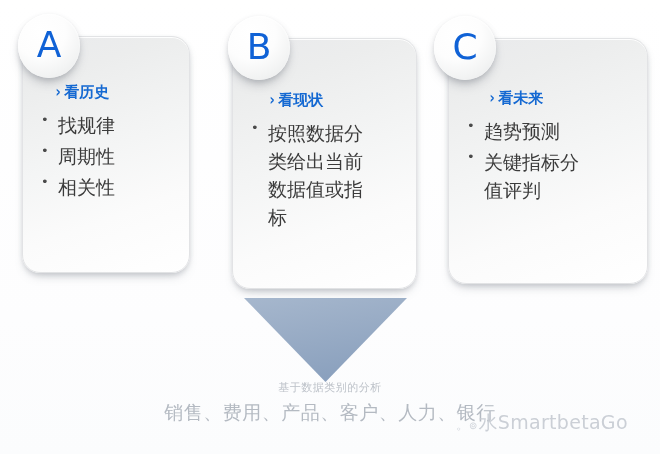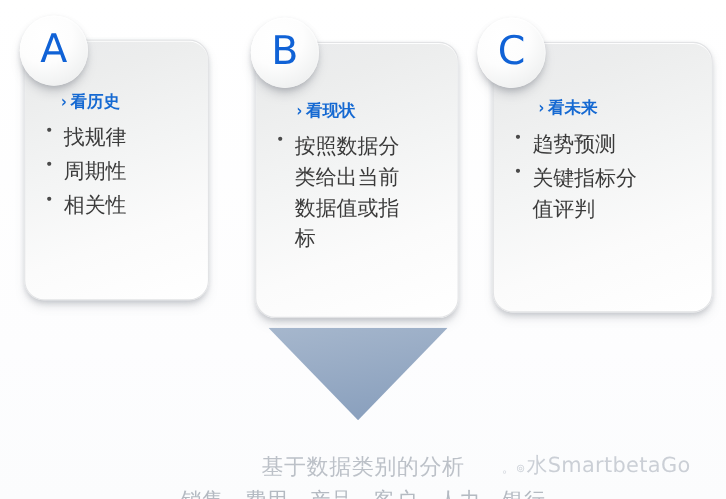--- a/index.html
+++ b/index.html
@@ -142,25 +142,24 @@
   .caption {
     position: absolute;
     left: 0;
     top: 380px;
     width: 660px;
     text-align: center;
     color: #b9bec6;
     font-family: "DejaVu Sans", "Liberation Sans", sans-serif;
   }
   .caption-line1 {
-    font-size: 20px;
+    font-size: 11px;
     line-height: 1.45;
     color: #bcc1c8;
     letter-spacing: 0.5px;
-    margin-top: 30px;
   }
   .caption-line2 {
     font-size: 19px;
     line-height: 1.5;
     color: #b4bac2;
     letter-spacing: 0.5px;
     margin-top: 2px;
   }
 
   

